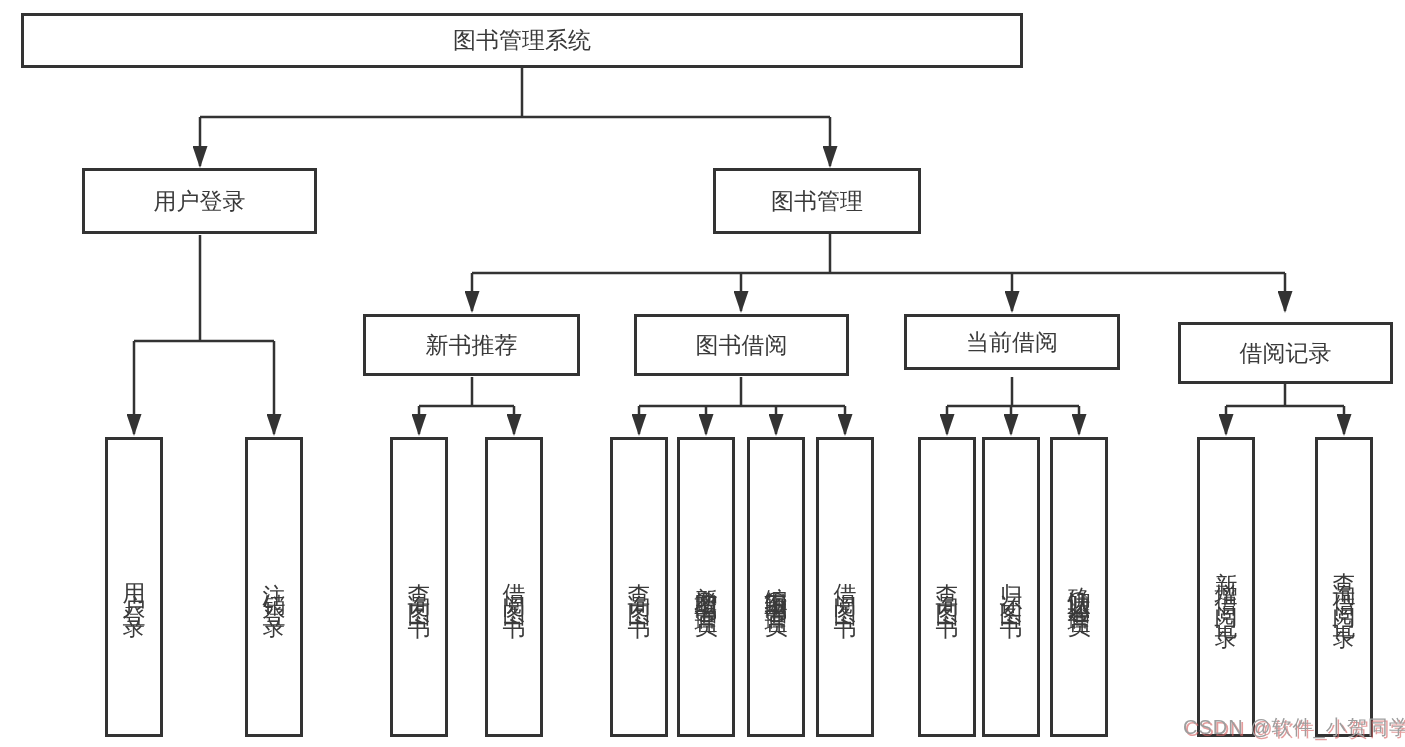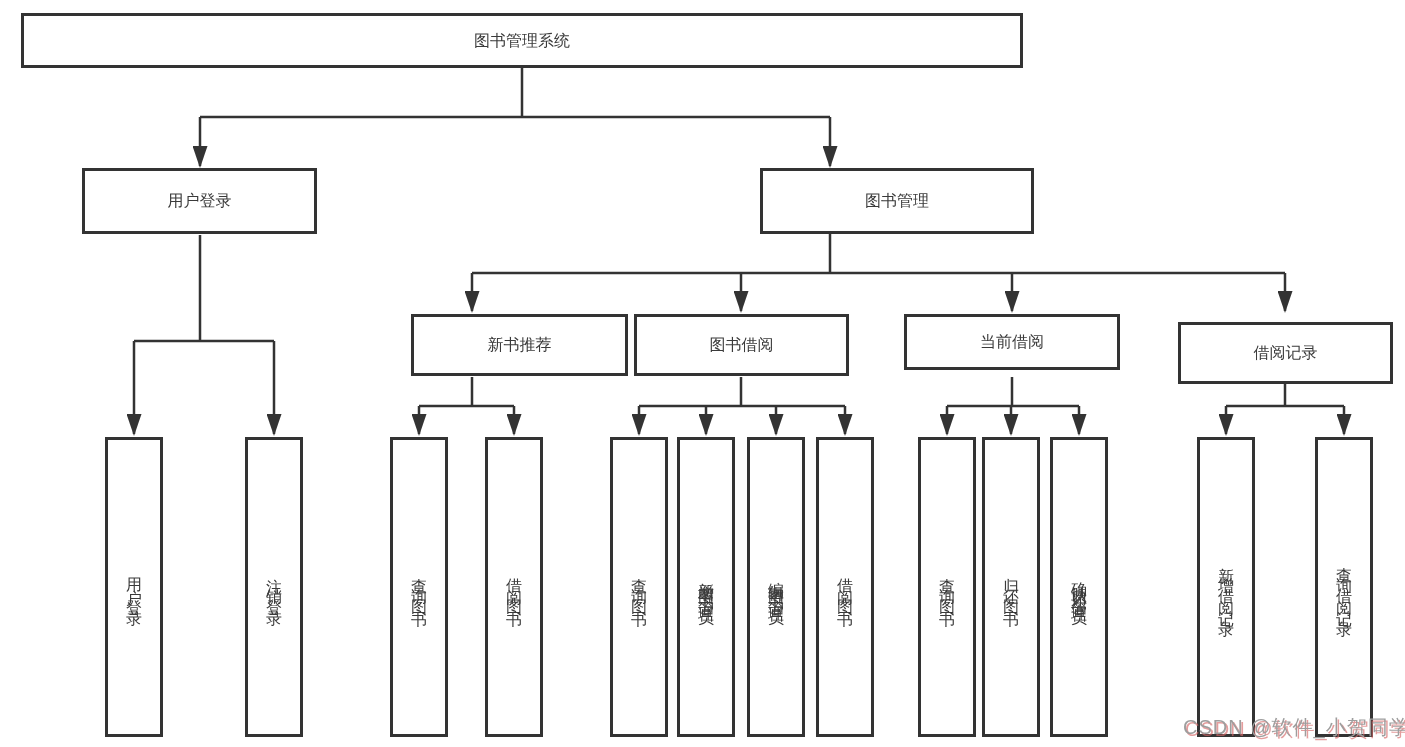--- a/index.html
+++ b/index.html
@@ -24,21 +24,21 @@
   }
   .node {
     position: absolute;
     box-sizing: border-box;
     background: #ffffff;
     border: 3px solid #333333;
     display: flex;
     align-items: center;
     justify-content: center;
     color: #3a3a3a;
-    font-size: 16px;
+    font-size: 23px;
     line-height: 1;
     text-align: center;
     white-space: nowrap;
   }
   .leaf {
     writing-mode: vertical-rl;
     text-orientation: mixed;
     white-space: normal;
   }
   .vt-loose { letter-spacing: 11px; }
@@ -98,23 +98,23 @@
     <line x1="1011" y1="406" x2="1011" y2="434" stroke="#333333" stroke-width="2.5" marker-end="url(#arr)"></line>
     <line x1="1079" y1="406" x2="1079" y2="434" stroke="#333333" stroke-width="2.5" marker-end="url(#arr)"></line>
 
     <line x1="1226" y1="406" x2="1226" y2="434" stroke="#333333" stroke-width="2.5" marker-end="url(#arr)"></line>
     <line x1="1344" y1="406" x2="1344" y2="434" stroke="#333333" stroke-width="2.5" marker-end="url(#arr)"></line>
   </svg>
 
   <div class="node" style="left:21px; top:13px; width:1002px; height:55px;">图书管理系统</div>
 
   <div class="node" style="left:82px; top:168px; width:235px; height:66px;">用户登录</div>
-  <div class="node" style="left:713px; top:168px; width:274px; height:66px;margin-left:47px;">图书管理</div>
+  <div class="node" style="left:713px; top:168px; width:208px; height:66px;">图书管理</div>
 
-  <div class="node" style="left:363px; top:314px; width:217px; height:62px;margin-left:48px;">新书推荐</div>
+  <div class="node" style="left:363px; top:314px; width:217px; height:62px;">新书推荐</div>
   <div class="node" style="left:634px; top:314px; width:215px; height:62px;">图书借阅</div>
   <div class="node" style="left:904px; top:314px; width:216px; height:56px;">当前借阅</div>
   <div class="node" style="left:1178px; top:322px; width:215px; height:62px;">借阅记录</div>
 
   <div class="node leaf vt-loose" style="left:105px; top:437px; width:58px; height:300px;">用户登录</div>
   <div class="node leaf vt-loose" style="left:245px; top:437px; width:58px; height:300px;">注销登录</div>
 
   <div class="node leaf vt-loose" style="left:390px; top:437px; width:58px; height:300px;">查询图书</div>
   <div class="node leaf vt-loose" style="left:485px; top:437px; width:58px; height:300px;">借阅图书</div>
 

